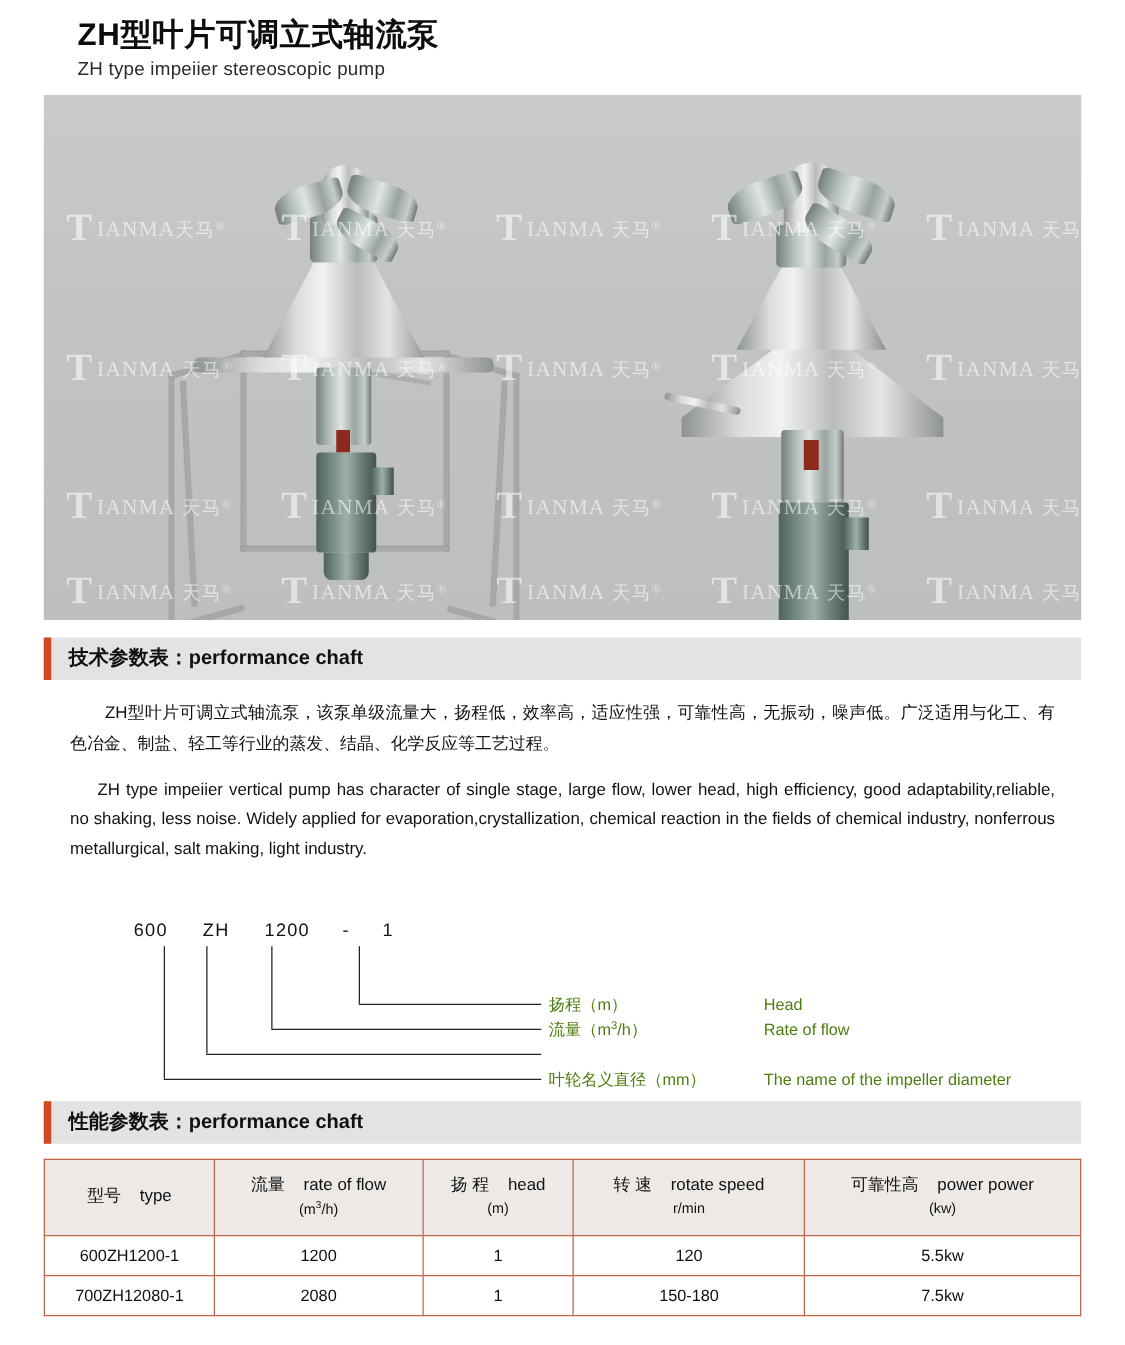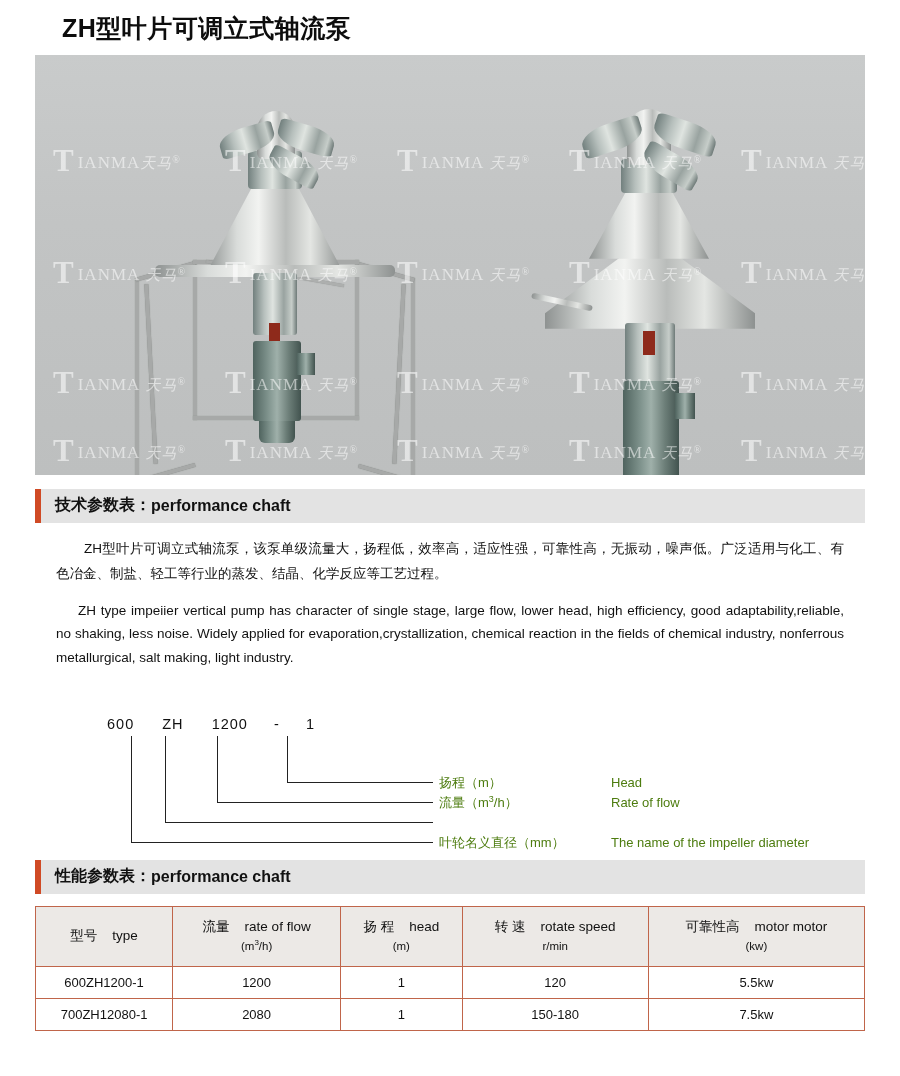--- a/index.html
+++ b/index.html
@@ -59,21 +59,21 @@
     white-space: nowrap;
     font-size: 17px;
     letter-spacing: 1px;
   }
   .wm .big {
     font-size: 31px;
     font-weight: bold;
     vertical-align: -3px;
     margin-right: 3px;
   }
-  .wm .cn { font-family: "Liberation Sans", sans-serif; font-size: 15px; font-style: italic; }
+  .wm .cn { font-family: "Liberation Sans", sans-serif; font-size: 15px; }
   .wm .reg { font-size: 10px; vertical-align: 5px; }
 
   
   .pump { position: absolute; }
 
   .frame-legs {
     position: absolute;
     left: 100px;
     top: 205px;
     width: 280px;
@@ -190,20 +190,21 @@
   .unit { font-size: 11.5px; display: block; }
   sup { font-size: 8px; }
 </style>
 </head>
 <body>
 
 <div class="page">
 
   <div class="header">
     <div class="title-cn">ZH型叶片可调立式轴流泵</div>
+    <div class="title-en">ZH type impeiier stereoscopic pump</div>
   </div>
 
   <div class="photo-band">
 
     <div>
 
       <div class="frame-legs">
         <div class="leg" style="left:0px;  top:18px;  width:4px;  height:206px;"></div>
         <div class="leg" style="left:276px; top:18px;  width:4px;  height:206px;"></div>
         <div class="leg" style="left:58px;  top:0px;   width:4px;  height:160px;"></div>
@@ -364,21 +365,21 @@
           </th>
           <th>
             <span>转 速</span>
             <span>&nbsp;&nbsp;</span>
             <span>rotate speed</span>
             <span class="unit">r/min</span>
           </th>
           <th>
             <span>可靠性高</span>
             <span>&nbsp;&nbsp;</span>
-            <span>motor motor</span>
+            <span>power power</span>
             <span class="unit">(kw)</span>
           </th>
         </tr>
       </thead>
       <tbody>
         <tr>
           <td>600ZH1200-1</td>
           <td>1200</td>
           <td>1</td>
           <td>120</td>

